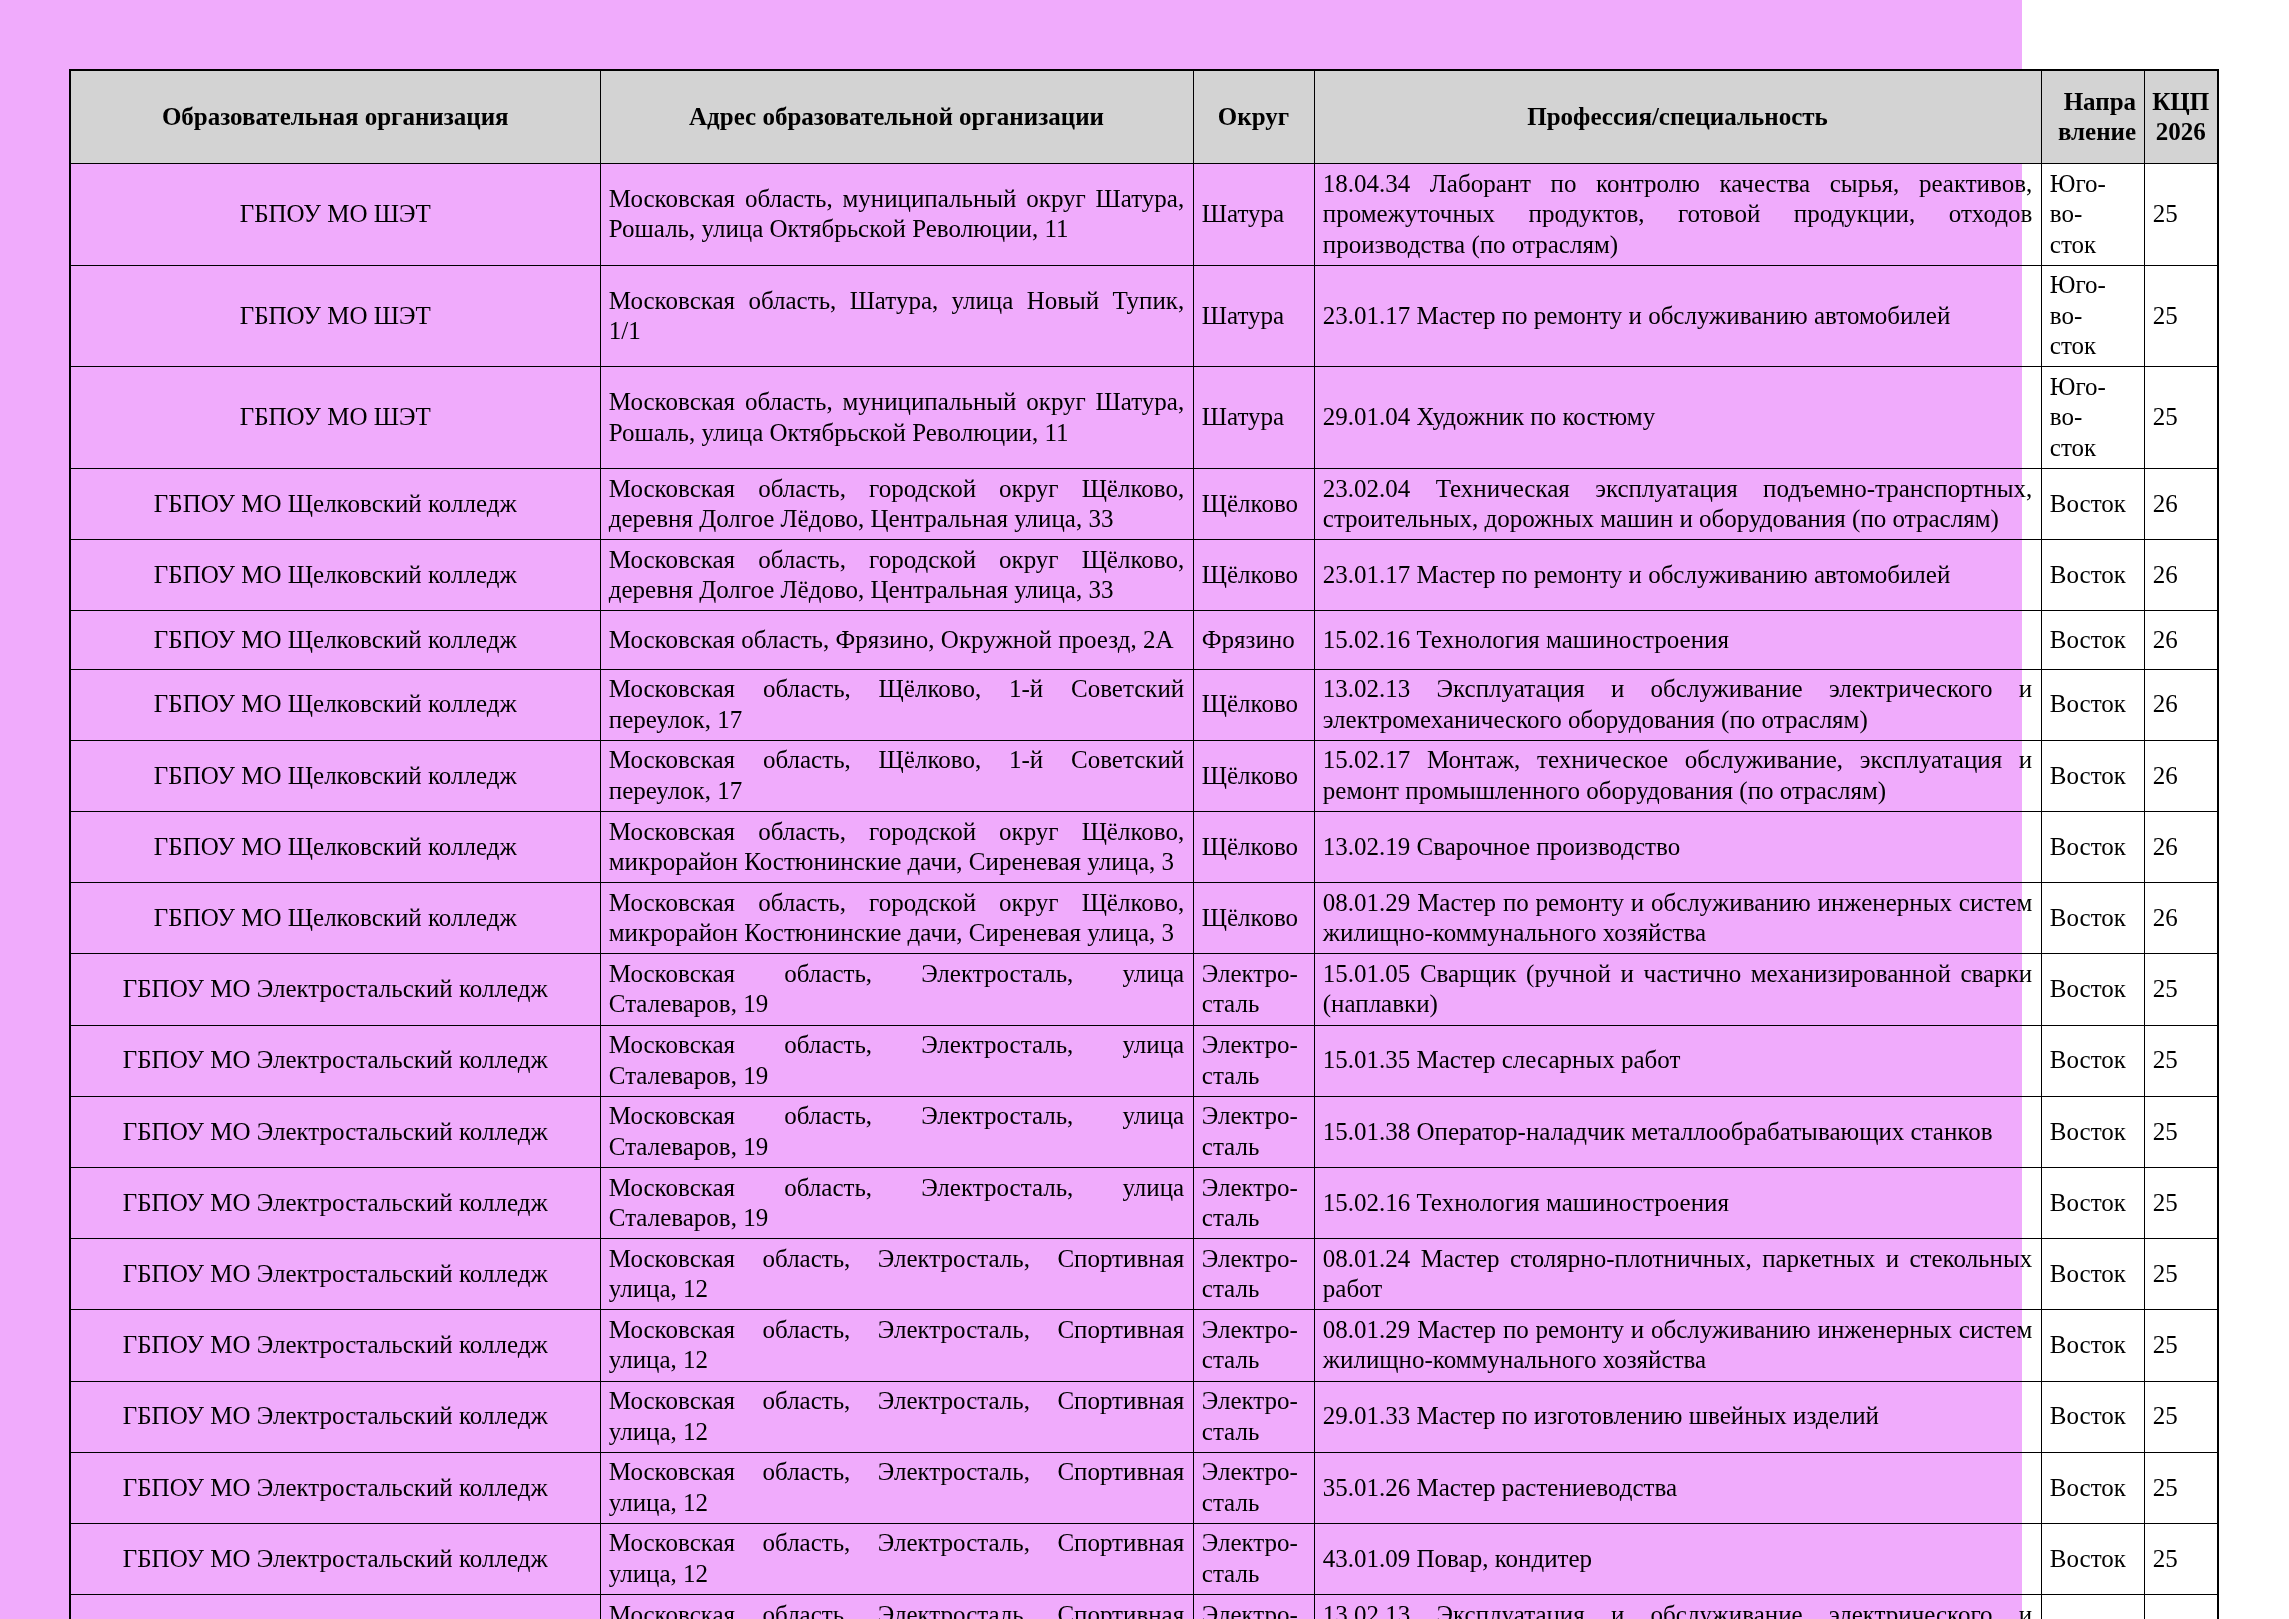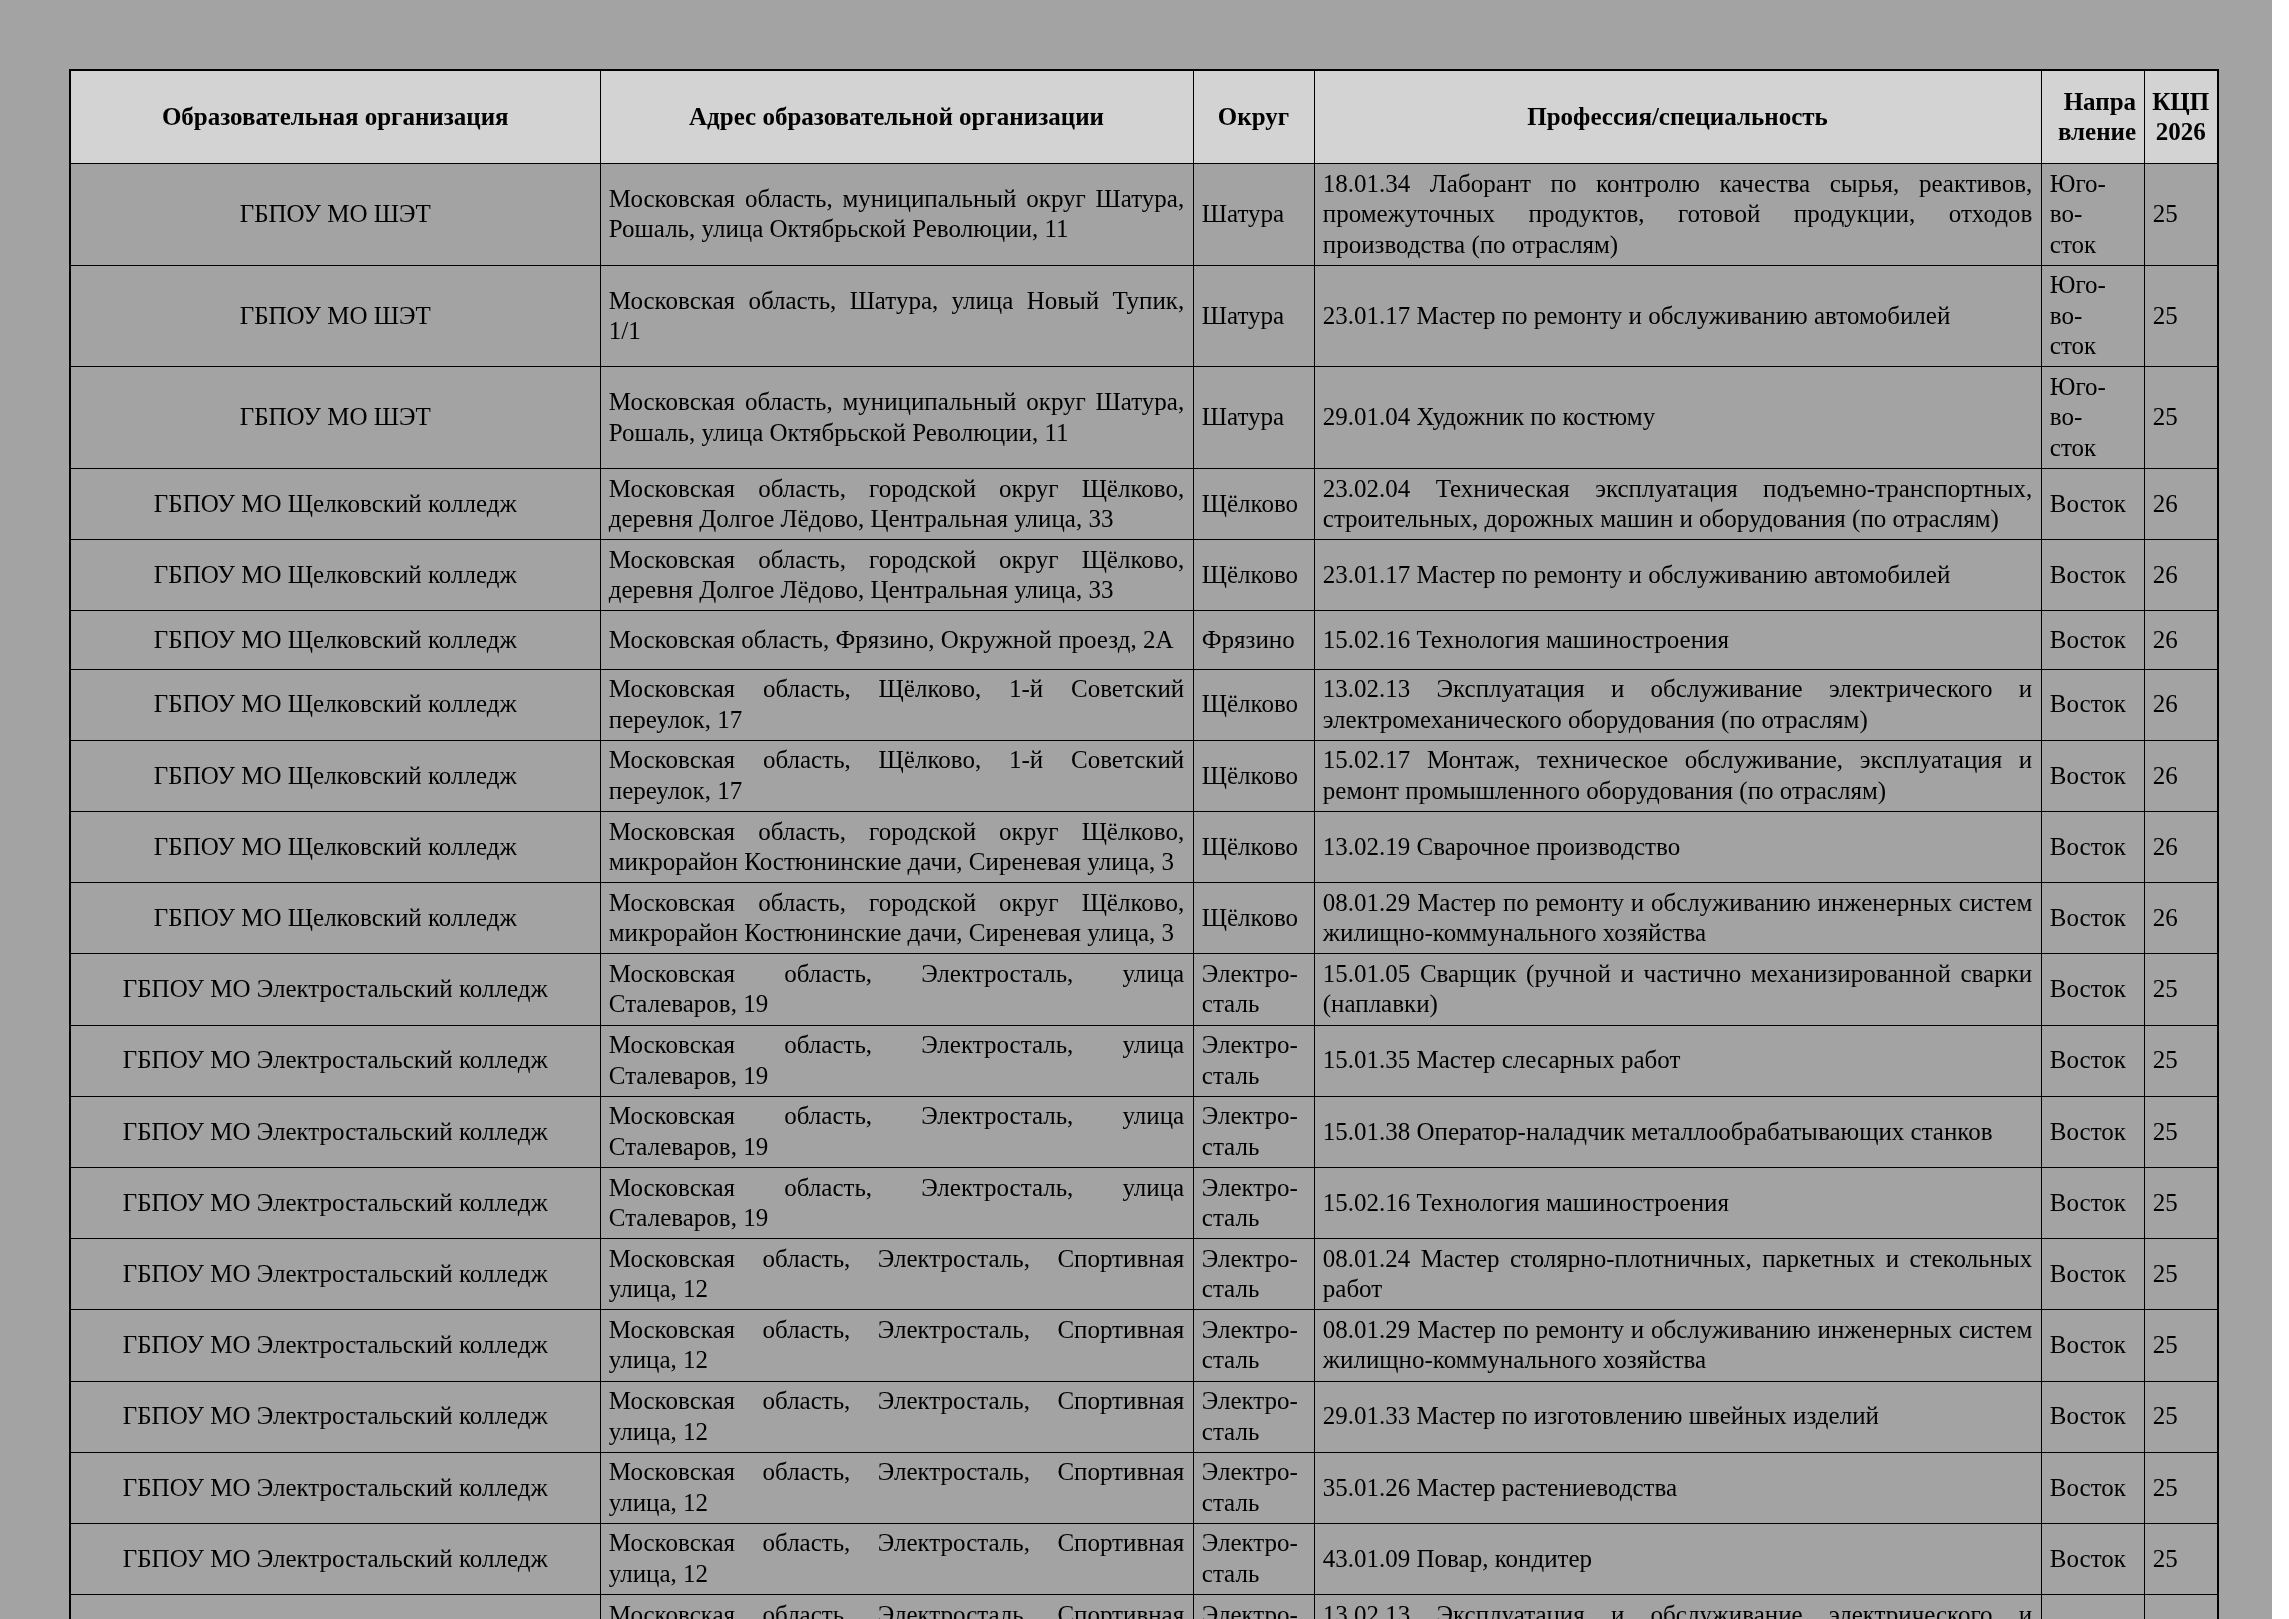--- a/index.html
+++ b/index.html
@@ -1,20 +1,20 @@
 <!DOCTYPE html>
 <html lang="ru" style="font-size:14.8px"><head>
 <meta charset="utf-8">
 <style>
   html, body { margin: 0; padding: 0; background: #ffffff; }
   .page {
     position: relative;
-    width: 2272px;
+    width: 2022px;
     height: 1620px;
-    background: #a3a3a3;
+    background: #f0abfc;
     font-family: "Liberation Serif", "DejaVu Serif", serif;
     color: #000000;
   }
   table.doc-table {
     position: absolute;
     left: 69px;
     top: 69px;
     width: 2149px;
     border-collapse: collapse;
     table-layout: fixed;
@@ -65,21 +65,21 @@
         <th class="pre" style="background: rgb(211, 211, 211); text-align: right;">Напра
 вление</th>
         <th class="pre" style="background: rgb(211, 211, 211);">КЦП 2026</th>
       </tr>
     </thead>
     <tbody id="table-body">
         <tr>
       <td class="col-org">ГБПОУ МО ШЭТ</td>
       <td class="col-addr">Московская область, муниципальный округ Шатура, Рошаль, улица Октябрьской Революции, 11</td>
       <td class="col-district">Шатура</td>
-      <td class="col-prof">18.01.34 Лаборант по контролю качества сырья, реактивов, промежуточных продуктов, готовой продукции, отходов производства (по отраслям)</td>
+      <td class="col-prof">18.04.34 Лаборант по контролю качества сырья, реактивов, промежуточных продуктов, готовой продукции, отходов производства (по отраслям)</td>
       <td class="col-dir">Юго-во-
 сток</td>
       <td class="col-kcp">25</td>
     </tr>
         <tr>
       <td class="col-org">ГБПОУ МО ШЭТ</td>
       <td class="col-addr">Московская область, Шатура, улица Новый Тупик, 1/1</td>
       <td class="col-district">Шатура</td>
       <td class="col-prof">23.01.17 Мастер по ремонту и обслуживанию автомобилей</td>
       <td class="col-dir">Юго-во-

